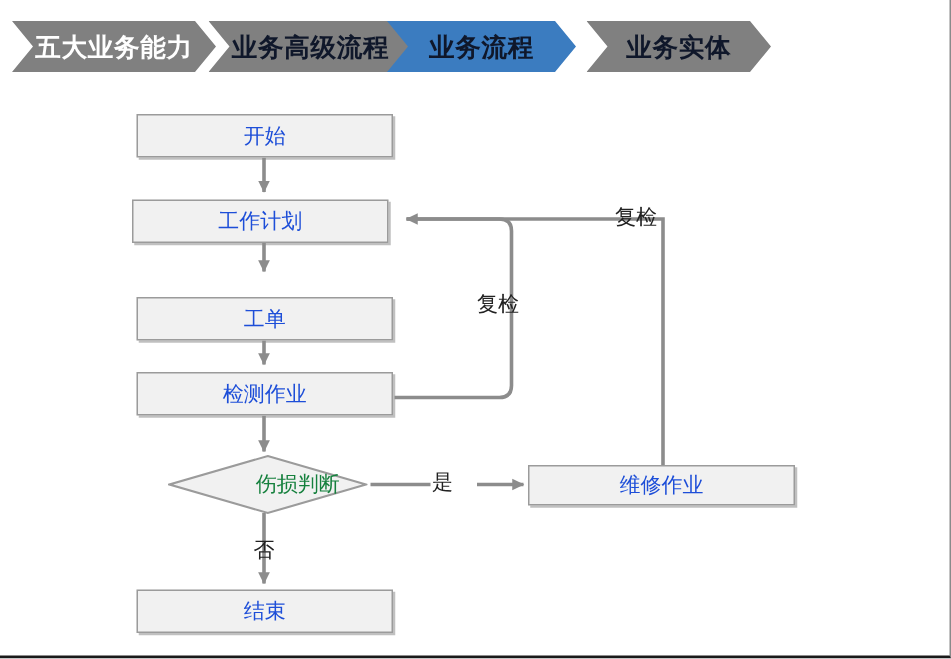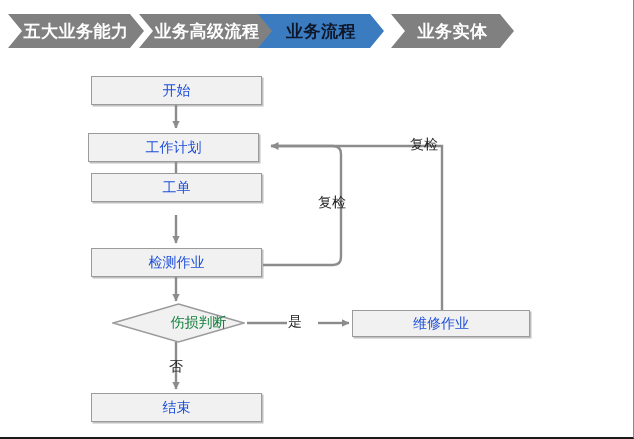--- a/index.html
+++ b/index.html
@@ -72,27 +72,27 @@
 </style>
 </head>
 <body>
 
 <div id="page">
 
   <div id="breadcrumb">
     <div class="chev first" style="left: 0px; width: 136px; background: rgb(128, 128, 128); color: rgb(255, 255, 255);">
       <span>五大业务能力</span>
     </div>
-    <div class="chev" style="left: 131px; width: 136px; background: rgb(128, 128, 128); color: #ffffff;">
+    <div class="chev" style="left: 131px; width: 136px; background: rgb(128, 128, 128); color: #0f172a;">
       <span>业务高级流程</span>
     </div>
     <div class="chev" style="left: 250px; width: 126px; background: rgb(59, 124, 192); color: #0f172a;">
       <span>业务流程</span>
     </div>
-    <div class="chev" style="left: 383px; width: 123px; background: rgb(128, 128, 128); color: #ffffff;">
+    <div class="chev" style="left: 383px; width: 123px; background: rgb(128, 128, 128); color: #0f172a;">
       <span>业务实体</span>
     </div>
   </div>
 
   <div id="flow">
 
     <svg class="lines" viewBox="0 0 634 439" xmlns="http://www.w3.org/2000/svg">
       <defs>
         <marker id="ah" markerWidth="9" markerHeight="9" refX="7.5" refY="4.5" orient="auto" markerUnits="userSpaceOnUse">
           <path d="M0,0.6 L8,4.5 L0,8.4 Z" fill="#8c8c8c"></path>
@@ -120,21 +120,21 @@
     </svg>
 
     <div class="node" style="left:91px;top:76px;width:171px;height:29px;">
       <span>开始</span>
     </div>
 
     <div class="node" style="left:88px;top:133px;width:171px;height:29px;">
       <span>工作计划</span>
     </div>
 
-    <div class="node" style="left:91px;top:173px;width:171px;height:29px;">
+    <div class="node" style="left:91px;top:198px;width:171px;height:29px;">
       <span>工单</span>
     </div>
 
     <div class="node" style="left:91px;top:248px;width:171px;height:29px;">
       <span>检测作业</span>
     </div>
 
     <div class="diamond-wrap" style="left:112px;top:303px;width:133px;height:40px;">
       <svg class="diamond-shape" viewBox="0 0 133 40" preserveAspectRatio="none">
         <polygon points="66.5,1 132,20 66.5,39 1,20" fill="#f1f1f1" stroke="#9b9b9b" stroke-width="1.4"></polygon>

